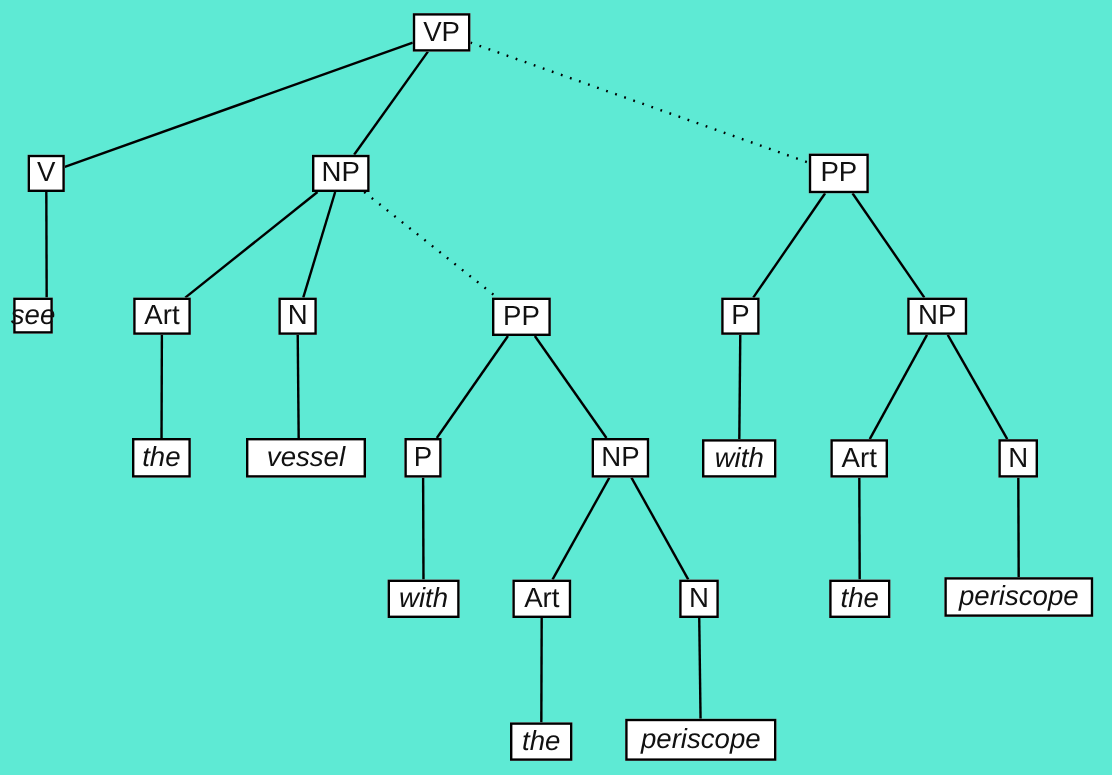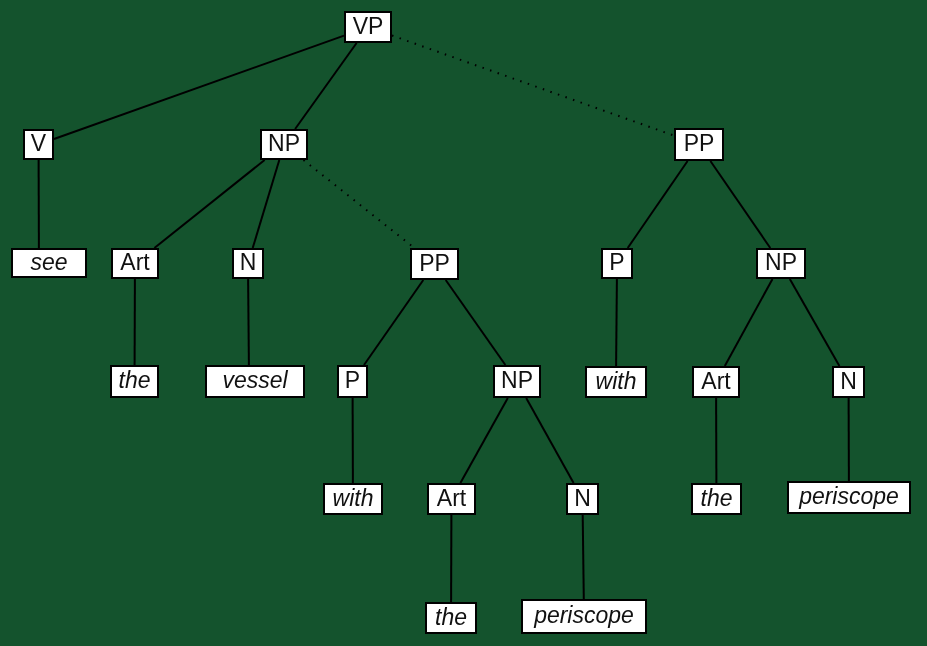--- a/index.html
+++ b/index.html
@@ -4,21 +4,21 @@
 <style>
   html, body {
     margin: 0;
     padding: 0;
     background: #ffffff;
   }
   .diagram {
     position: relative;
     width: 927px;
     height: 646px;
-    background: #14532d;
+    background: #5eead4;
     font-family: "Liberation Sans", sans-serif;
     overflow: hidden;
   }
   .edges {
     position: absolute;
     left: 0;
     top: 0;
     width: 927px;
     height: 646px;
   }
@@ -77,21 +77,21 @@
       </div>
       <div class="node" style="left: 23px; top: 129px; width: 31px; height: 31px;">
         <span class="lbl">V</span>
       </div>
       <div class="node" style="left: 260px; top: 129px; width: 48px; height: 31px;">
         <span class="lbl">NP</span>
       </div>
       <div class="node" style="left: 674px; top: 128px; width: 50px; height: 33px;">
         <span class="lbl">PP</span>
       </div>
-      <div class="node word" style="left: 11px; top: 248px; width: 76px; height: 30px;">
+      <div class="node word" style="left: 11px; top: 248px; width: 33px; height: 30px;">
         <span class="lbl">see</span>
       </div>
       <div class="node" style="left: 111px; top: 248px; width: 48px; height: 31px;">
         <span class="lbl">Art</span>
       </div>
       <div class="node" style="left: 232px; top: 248px; width: 32px; height: 31px;">
         <span class="lbl">N</span>
       </div>
       <div class="node" style="left: 410px; top: 248px; width: 49px; height: 32px;">
         <span class="lbl">PP</span>

